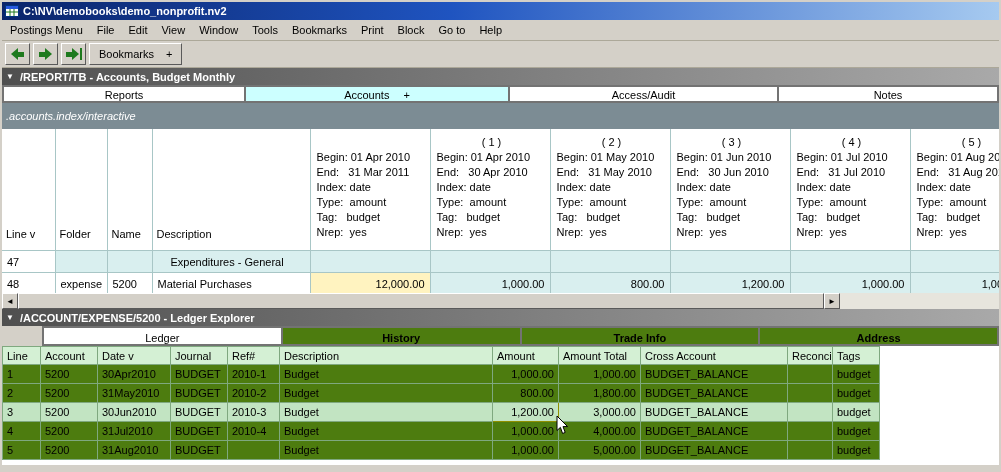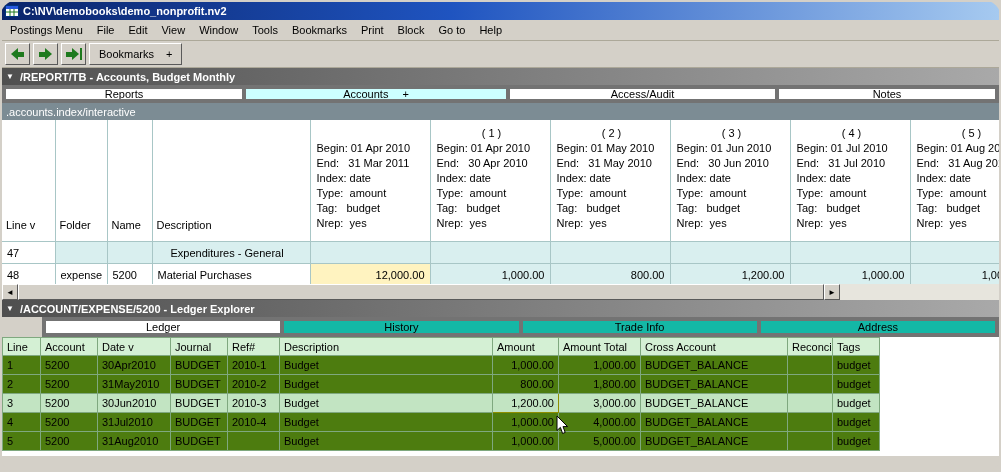--- a/index.html
+++ b/index.html
@@ -1,18 +1,18 @@
 <!DOCTYPE html>
 <html><head>
 <meta charset="utf-8">
 <style>
   * { margin:0; padding:0; box-sizing:border-box; }
   html,body { width:1001px; height:472px; overflow:hidden; }
   body { font-family:"Liberation Sans",sans-serif; font-size:11px; color:#000; background:#d4d0c8; }
-  .window { position:relative; width:1001px; height:472px; background:#d4d0c8; padding:2px 2px 0 2px; overflow:hidden;border-radius:18px; }
+  .window { position:relative; width:1001px; height:472px; background:#d4d0c8; padding:2px 2px 0 2px; overflow:hidden; }
 
   
   .titlebar { height:18px; background:linear-gradient(to right,#0a246a,#1f54c0 45%,#a6caf0); display:flex; align-items:center; gap:4px; padding:0 3px; }
   .titletext { color:#fff; font-weight:bold; white-space:nowrap; }
 
   
   .menubar { height:21px; display:flex; align-items:stretch; padding-left:1px; border-bottom:1px solid #aca899; }
   .menuitem { display:flex; align-items:center; padding:0 7px; cursor:default; }
 
   
@@ -26,30 +26,30 @@
   .arr .bar { width:2px; height:12px; background:#1e7a1e; margin-left:1px; }
 
   
   .sect { height:17px; background:linear-gradient(to right,#4f4f4f,#a9a9a9); color:#fff; font-weight:bold; display:flex; align-items:center; gap:6px; padding-left:4px; cursor:default; }
   .collapse { font-size:8px; line-height:1; }
 
   
   .tabs { display:flex; background:#d4d0c8; }
   .tabs1 { height:18px; }
   .tabs2 { height:20px;padding-left:40px; }
-  .tab { display:flex; align-items:center; justify-content:center; gap:14px; border:4px solid #737373; background:#fff; cursor:default; overflow:hidden; white-space:nowrap; }
+  .tab { display:flex; align-items:flex-end; justify-content:center; gap:14px; border:2px solid #737373; background:#fff; cursor:default; overflow:hidden; white-space:nowrap; }
   .tabs .tab + .tab { border-left:none; }
   .tab.active1 { background:#ccffff; }
-  .tab.inactive2 { background:#14b8a6; }
+  .tab.inactive2 { background:#4d7c0f;font-weight:bold; }
   .tw1{width:244px}.tw2{width:264px}.tw3{width:269px}.tw4{flex:1}
   .uw{flex:1}
 
   
   .idxbar { color:#fff; display:flex; align-items:center; padding-left:4px; cursor:default; }
-  .idx1 { height:17px; background:#7c8c94; }
+  .idx1 { height:26px; background:#7c8c94;font-style:italic; }
   .idx2 { height:18px; background:#5f7f5f; }
 
   
   .t1wrap { height:164px; background:#fff; overflow:hidden; }
   table { border-collapse:collapse; table-layout:fixed; }
   .t1 { width:1028px; background:#fff; }
   .t1 th, .t1 td { border-right:1px solid #a8c6c6; border-bottom:1px solid #a8c6c6; font-weight:normal; text-align:left; overflow:hidden; white-space:nowrap; }
   .t1 thead th { height:120px; vertical-align:bottom; padding:0 3px 10px 4px; background:#fff; }
   .t1 thead th.period { vertical-align:top; padding-top:6px; padding-left:6px; }
   .pnum { min-height:15px; line-height:15px; text-align:center; }

